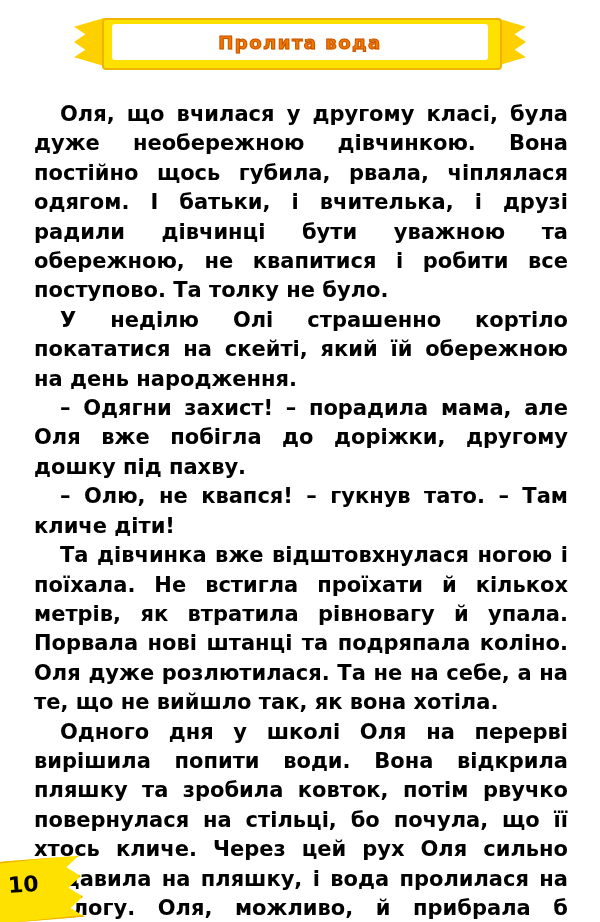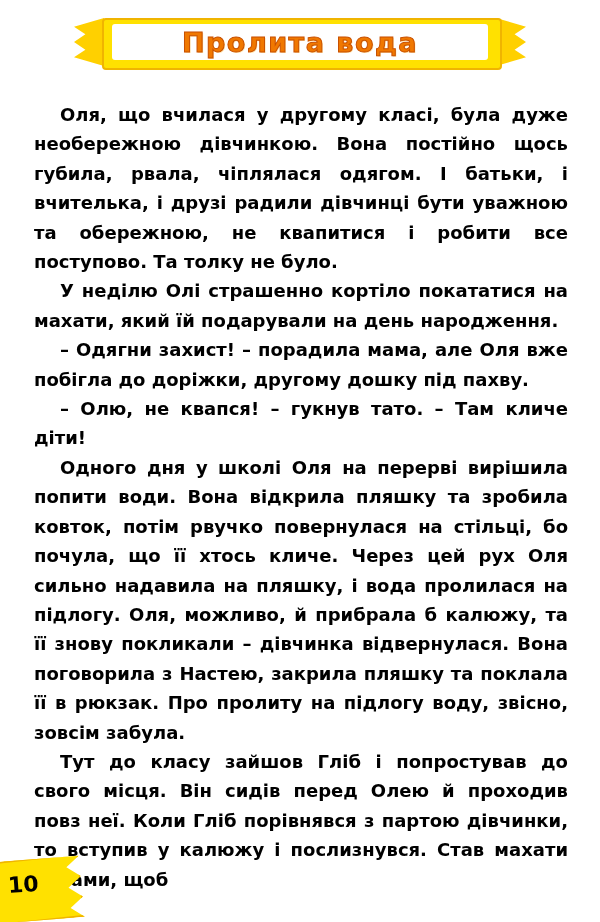--- a/index.html
+++ b/index.html
@@ -68,39 +68,39 @@
     position: absolute;
     left: 0;
     top: 4px;
     width: 396px;
     height: 52px;
     display: flex;
     align-items: center;
     justify-content: center;
     font-family: "DejaVu Sans", sans-serif;
     font-weight: bold;
-    font-size: 27px;
+    font-size: 18px;
     letter-spacing: 1.5px;
     color: #f07800;
     -webkit-text-stroke: 1px #c85000;
     text-shadow: 1px 1px 0 #ffe6b0;
   }
 
   
   .body-text {
     position: absolute;
     left: 34px;
     top: 88px;
     width: 534px;
     font-family: "Liberation Serif", serif;
   }
   .body-text p {
     margin: 0;
     font-family: "DejaVu Sans", sans-serif;
-    font-size: 18px;
+    font-size: 21px;
     line-height: 29.4px;
     color: #000000;
     text-align: justify;
     text-indent: 26px;
     -webkit-hyphens: manual;
     hyphens: manual;
     font-weight: 600;
   }
 
   
@@ -141,23 +141,24 @@
   <div class="title-banner">
     <div class="ribbon-end left"></div>
     <div class="ribbon-end right"></div>
     <div class="banner-ribbon"></div>
     <div class="banner-inner"></div>
     <div class="banner-title">Пролита вода</div>
   </div>
 
   <div class="body-text">
     <p>Оля, що вчилася у другому класі, була дуже необережною дівчинкою. Вона постійно щось губила, рвала, чіплялася одягом. І батьки, і вчителька, і друзі радили дівчинці бути уважною та обережною, не квапитися і робити все поступово. Та толку не було.</p>
-    <p>У неділю Олі страшенно кортіло покататися на махати, який їй подарували на день народження.</p>
+    <p>У неділю Олі страшенно кортіло покататися на скейті, який їй обережною на день народження.</p>
     <p>– Одягни захист! – порадила мама, але Оля вже побігла до доріжки, другому дошку під пахву.</p>
     <p>– Олю, не квапся! – гукнув тато. – Там кличе діти!</p>
+    <p>Та дівчинка вже відштовхнулася ногою і поїхала. Не встигла проїхати й кількох метрів, як втратила рівновагу й упала. Порвала нові штанці та подряпала коліно. Оля дуже розлютилася. Та не на себе, а на те, що не вийшло так, як вона хотіла.</p>
     <p>Одного дня у школі Оля на перерві вирішила попити води. Вона відкрила пляшку та зробила ковток, потім рвучко повернулася на стільці, бо почула, що її хтось кличе. Через цей рух Оля сильно надавила на пляшку, і вода пролилася на підлогу. Оля, можливо, й прибрала б калюжу, та її знову покликали – дівчинка відвернулася. Вона поговорила з Настею, закрила пляшку та поклала її в рюкзак. Про пролиту на підлогу воду, звісно, зовсім забула.</p>
     <p>Тут до класу зайшов Гліб і попростував до свого місця. Він сидів перед Олею й проходив повз неї. Коли Гліб порівнявся з партою дівчинки, то вступив у калюжу і послизнувся. Став махати руками, щоб</p>
   </div>
 
   <div class="page-number-tag">
     <div class="tag-shape"></div>
     <div class="page-number">10</div>
   </div>
 
 </div>

